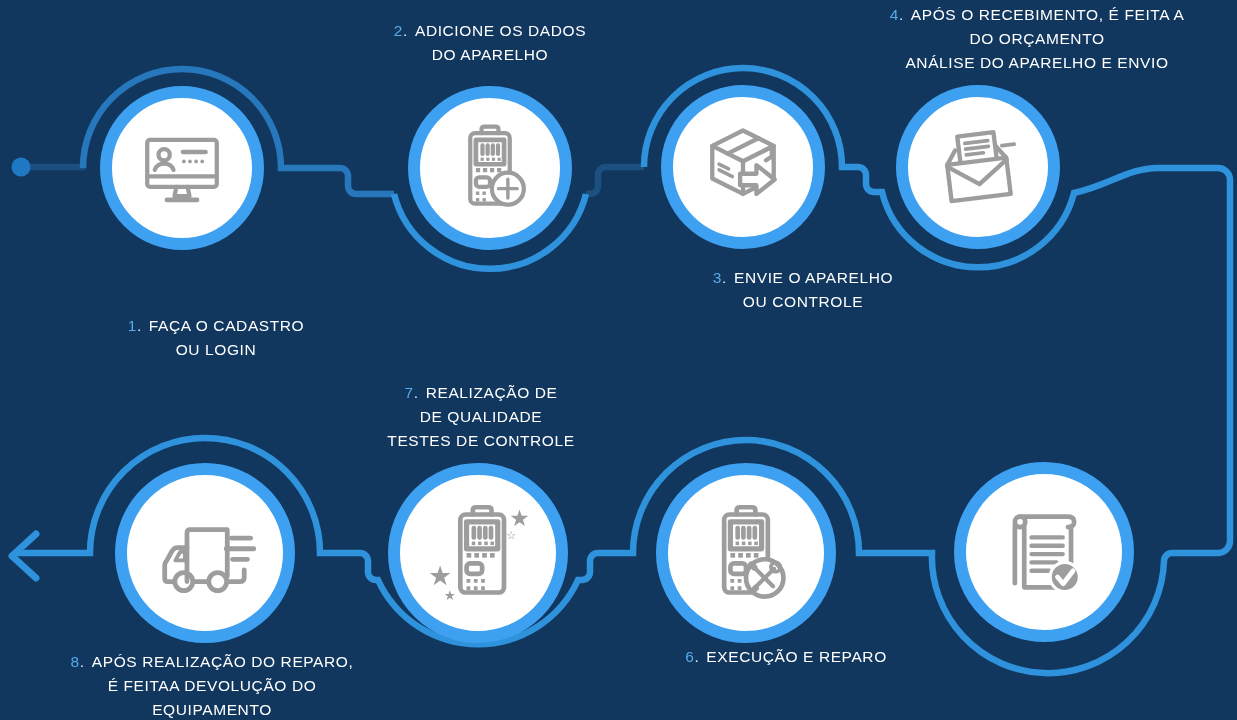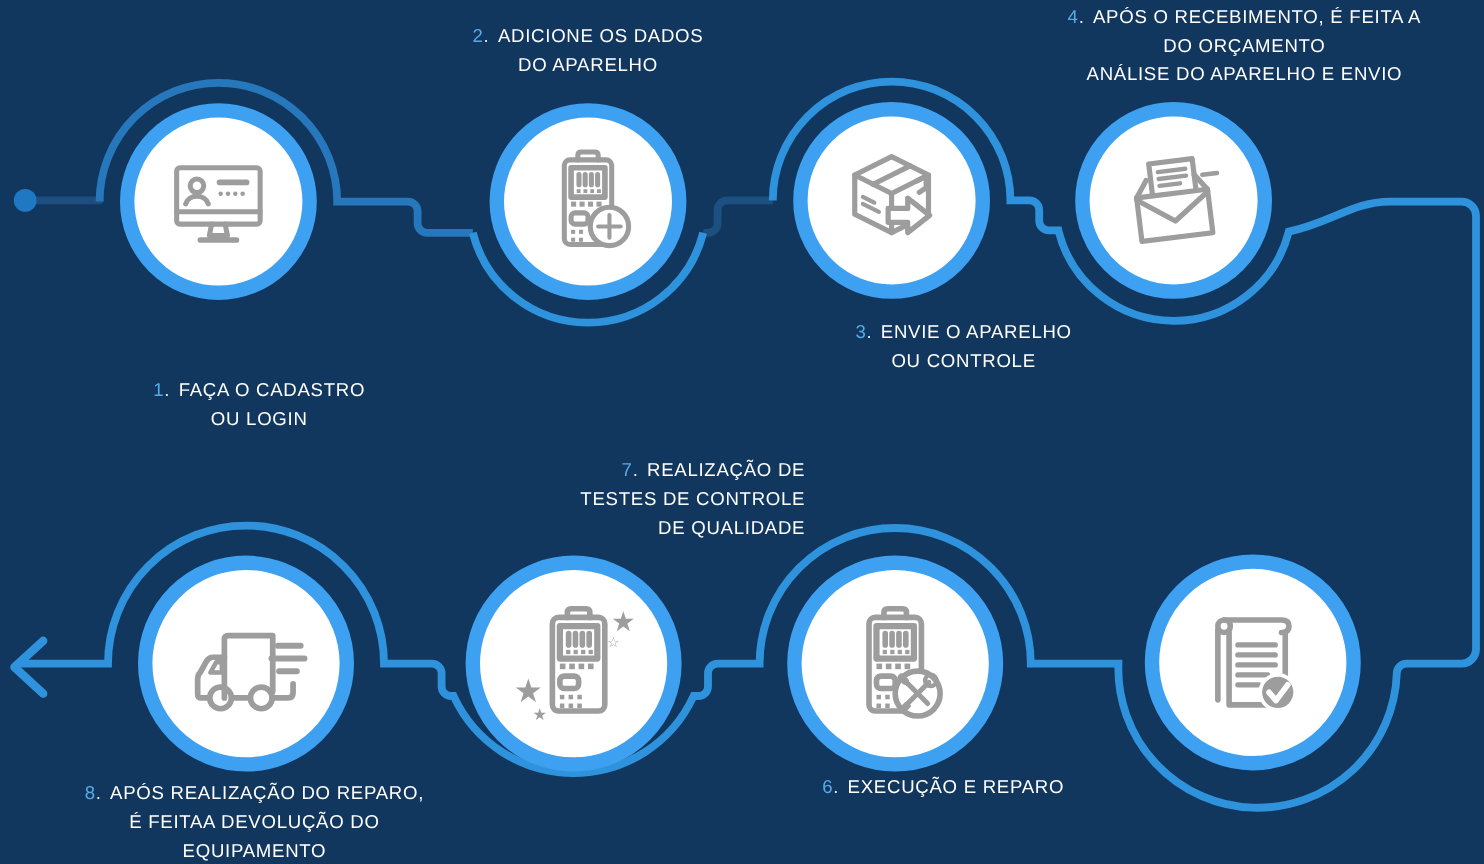--- a/index.html
+++ b/index.html
@@ -25,21 +25,21 @@
     position:absolute;width:380px;transform:translateX(-50%);
     text-align:center;color:#ffffff;font-weight:400;font-size:15.5px;
     line-height:24px;letter-spacing:0.6px;
   }
   .label .num{color:#55AAE8;}
   .label .sep{color:#e8eef5;}
   .label .txt{margin-left:7px;}
   .l1{left:216px;top:266px;margin-top:48px;} .l2{left:490px;top:19px;}
   .l3{left:803px;top:266px;} .l4{left:1037px;top:3px;}
   .l5{left:1048px;top:426px;}.l6{left:786px;top:645px;}
-  .l7{left:481px;top:381px;text-align:right;} .l8{left:212px;top:650px;}
+  .l7{left:481px;top:381px;} .l8{left:212px;top:650px;}
   .icon{stroke:#9D9D9D;fill:none;stroke-width:4.5;stroke-linecap:round;stroke-linejoin:round;}
   .icon .fillg{fill:#9D9D9D;stroke:none;}
   .icon .star{fill:#9D9D9D;stroke:none;font-family:"DejaVu Sans",sans-serif;}
 </style>
 </head>
 <body>
 
 <div id="canvas">
 
   <svg id="flow-svg" viewBox="0 0 1237 720">
@@ -246,22 +246,22 @@
 
 
   <div class="label l6">
     <div class="line"><span class="num">6</span><span class="sep">.</span><span class="txt">EXECUÇÃO E REPARO</span></div>
     <div class="line"></div>
     <div class="line"></div>
   </div>
 
   <div class="label l7">
     <div class="line"><span class="num">7</span><span class="sep">.</span><span class="txt">REALIZAÇÃO DE</span></div>
+    <div class="line">DE QUALIDADE</div>
     <div class="line">TESTES DE CONTROLE</div>
-    <div class="line">DE QUALIDADE</div>
   </div>
 
   <div class="label l8">
     <div class="line"><span class="num">8</span><span class="sep">.</span><span class="txt">APÓS REALIZAÇÃO DO REPARO,</span></div>
     <div class="line">É FEITAA DEVOLUÇÃO DO</div>
     <div class="line">EQUIPAMENTO</div>
   </div>
 
 </div>
 

